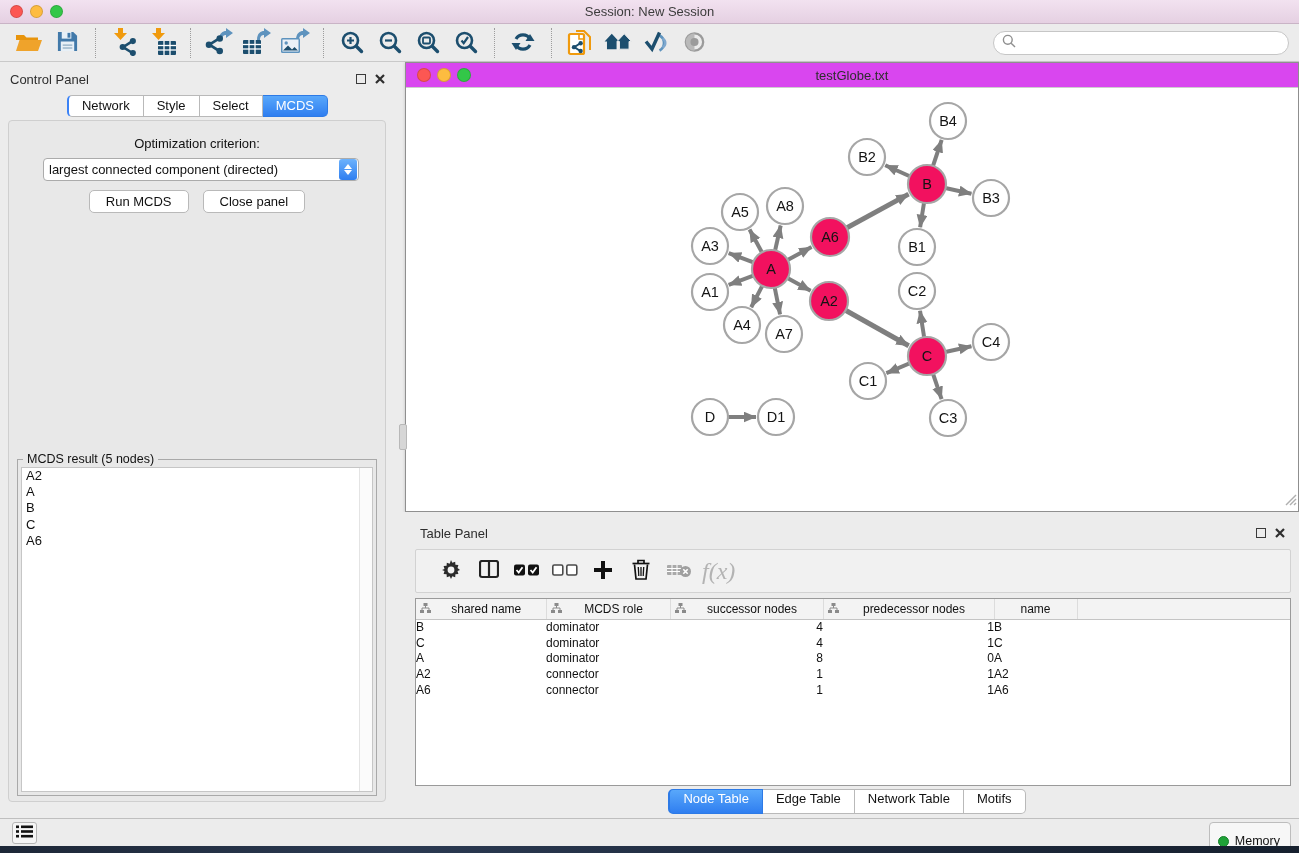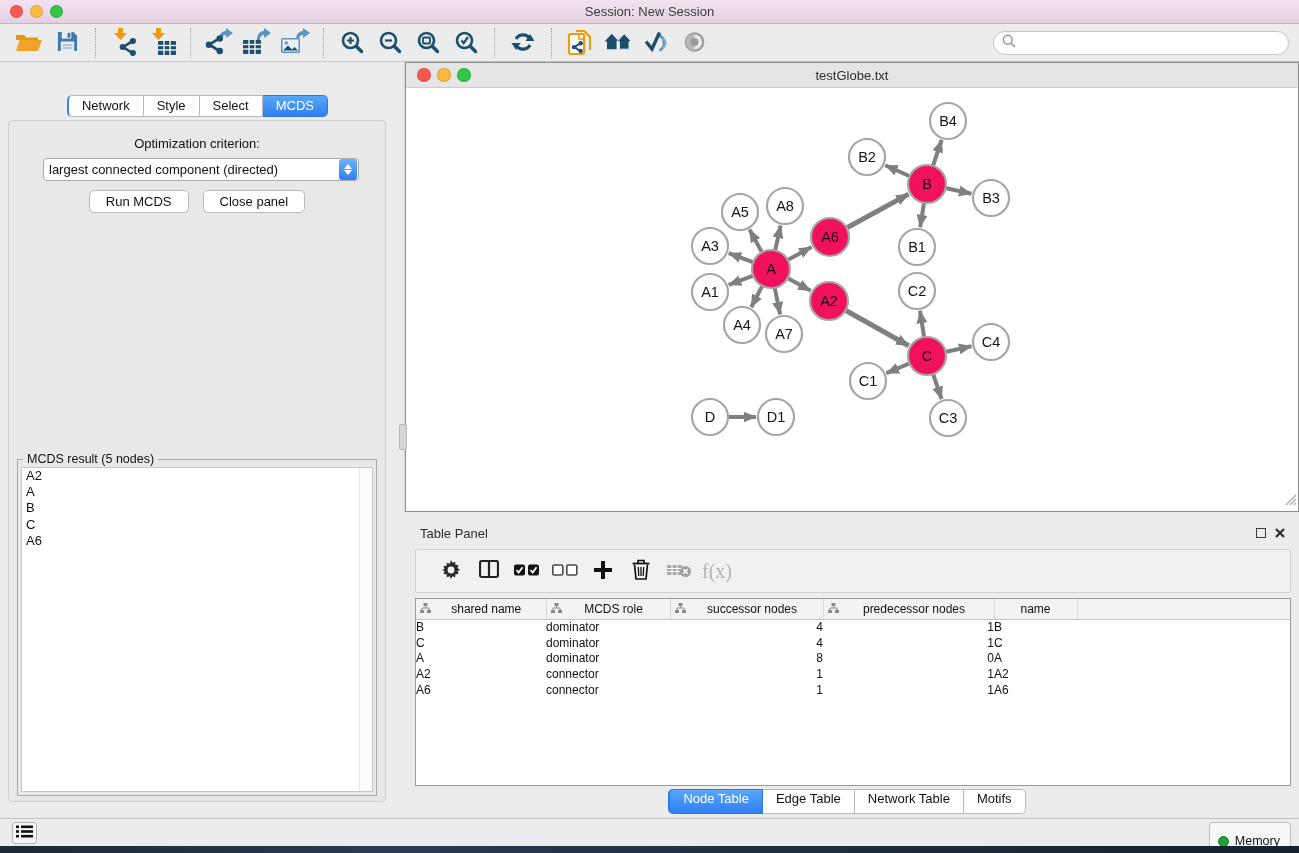--- a/index.html
+++ b/index.html
@@ -57,39 +57,39 @@
 
   .groupbox { position:absolute; left:8px; right:8px; top:338px; height:337px; border:1px solid #a9a9a9; }
   .gb-label { position:absolute; top:-8px; left:5px; background:#e8e8e8; padding:0 4px; font-size:12.5px; color:#111; }
   .mcds-list { position:absolute; left:3px; right:3px; top:7px; bottom:3px; background:#fff; border:1px solid #c6c6c6; }
   .mcds-item { font-size:13px; color:#111; line-height:16.2px; padding-left:4px; }
   .scroll-track { position:absolute; right:0; top:0; bottom:0; width:13px; background:#fbfbfb; border-left:1px solid #e4e4e4; }
 
   
   .net-window { position:absolute; left:405px; top:62px; width:894px; height:450px;
     background:#fff; border:1px solid #8f8f8f; box-shadow:0 1px 3px rgba(0,0,0,.18); }
-  .nw-titlebar { position:absolute; left:0; top:0; right:0; height:25px; background:#e5e5e5;
+  .nw-titlebar { position:absolute; left:0; top:0; right:0; height:25px; background:#d946ef;
     border-bottom:1px solid #cdcdcd; display:flex; align-items:center; justify-content:center; }
   .nw-titlebar .nw-title { font-size:13px; color:#2e2e2e; }
   .nw-lights { position:absolute; left:11px; top:5px; display:flex; gap:6px; }
   .nw-lights .light { width:14px; height:14px; }
   .nw-canvas { position:absolute; left:0; top:26px; right:0; bottom:0; background:#fff; }
   .resize-grip { position:absolute; right:1px; bottom:1px; }
 
   .v-handle { position:absolute; left:399px; top:424px; width:8px; height:26px; background:#d6d6d6; border:1px solid #b8b8b8; border-radius:2px; }
   .h-handle { position:absolute; left:838px; top:512px; width:22px; height:6px; background:#d9d9d9; border-radius:2px; }
 
   
   .table-panel { position:absolute; left:395px; top:512px; width:904px; height:306px; background:#ececec; }
   .tp-header { position:absolute; left:25px; right:14px; top:12px; height:18px; display:flex; align-items:center; }
   .tp-header .ph-title { font-size:13px; color:#2e2e2e; flex:1; }
   .tp-toolbar { position:absolute; left:20px; right:8px; top:37px; height:44px;
     background:#f1f1f1; border:1px solid #d2d2d2; border-radius:2px; display:flex; align-items:center; padding-left:16px; gap:0; }
   .tp-icon { width:38px; height:36px; display:flex; align-items:center; justify-content:center; background:none; border:none; }
-  .fx-label { font-size:20px; color:#b3b3b3; font-family:"Liberation Serif",serif; margin-left:4px;text-align:right; }
+  .fx-label { font-size:24px; color:#b3b3b3; font-family:"Liberation Serif",serif; font-style:italic; margin-left:4px;text-align:right; }
 
   .table-box { position:absolute; left:20px; right:8px; top:86px; height:188px; background:#fff; border:1px solid #9a9a9a; overflow:hidden; }
   table.ntable { border-collapse:collapse; table-layout:fixed; width:876px;padding-left:20px; }
   table.ntable th { background:#f3f3f3; border-bottom:1px solid #c4c4c4; border-right:1px solid #dcdcdc;
     height:20px; font-size:12px; font-weight:normal; color:#111; padding:0 4px; }
   table.ntable th .th-inner { display:flex; align-items:center; }
   table.ntable th .th-label { flex:1; text-align:center; }
   table.ntable td { font-size:12px; color:#111; height:15.8px; padding:0; white-space:nowrap; }
   td.c-left0 { padding-left:10px; } td.c-left1 { padding-left:8px; }
   td.c-right { text-align:right; padding-right:12px; }
@@ -280,20 +280,31 @@
     <div class="searchbox">
       <span><svg width="14" height="14" viewBox="0 0 14 14" fill="none" stroke="#8f8f8f" stroke-width="1.4">
         <circle cx="5.8" cy="5.8" r="4.4"></circle>
             <line x1="9.2" y1="9.2" x2="13" y2="13"></line>
           </svg></span>
       <input type="text" placeholder="" style="">
     </div>
   </div>
 
   <div class="control-panel">
+    <div class="panel-header">
+      <span class="ph-title">Control Panel</span>
+      <span class="wctl">
+        <span class="float-ico"></span>
+        <span class="x-ico">
+            <svg width="10" height="10" viewBox="0 0 10 10">
+              <path d="M1 1 L9 9 M9 1 L1 9" stroke="#2e2e2e" stroke-width="2.2"></path>
+            </svg>
+          </span>
+      </span>
+    </div>
     <div id="cp-tabs-wrap">
         <div class="seg" id="cp-tabs">
           <button class="seg-btn">Network</button>
           <button class="seg-btn">Style</button>
           <button class="seg-btn">Select</button>
           <button class="seg-btn active">MCDS</button>
         </div>
       </div>
 
     <div class="cp-body">

